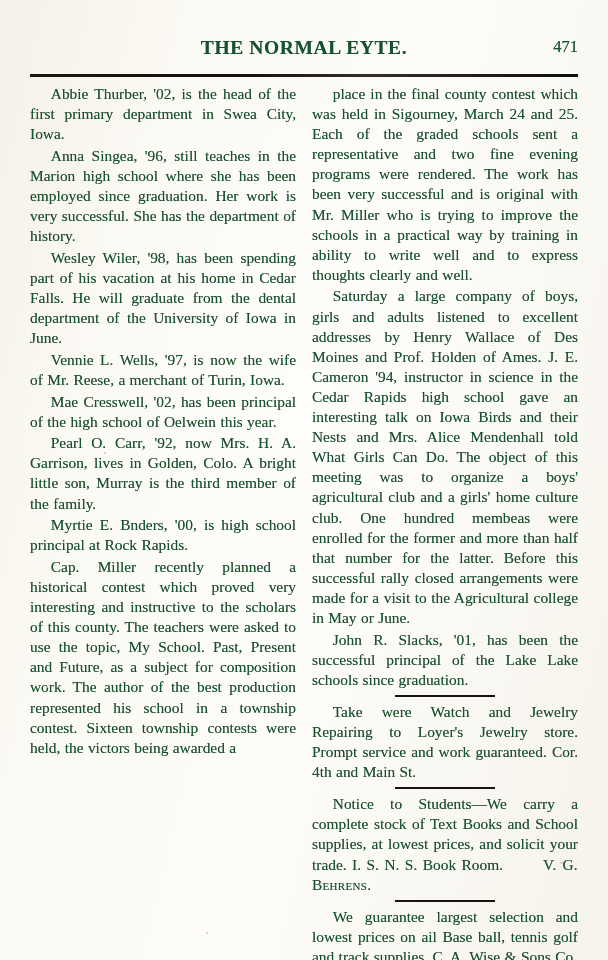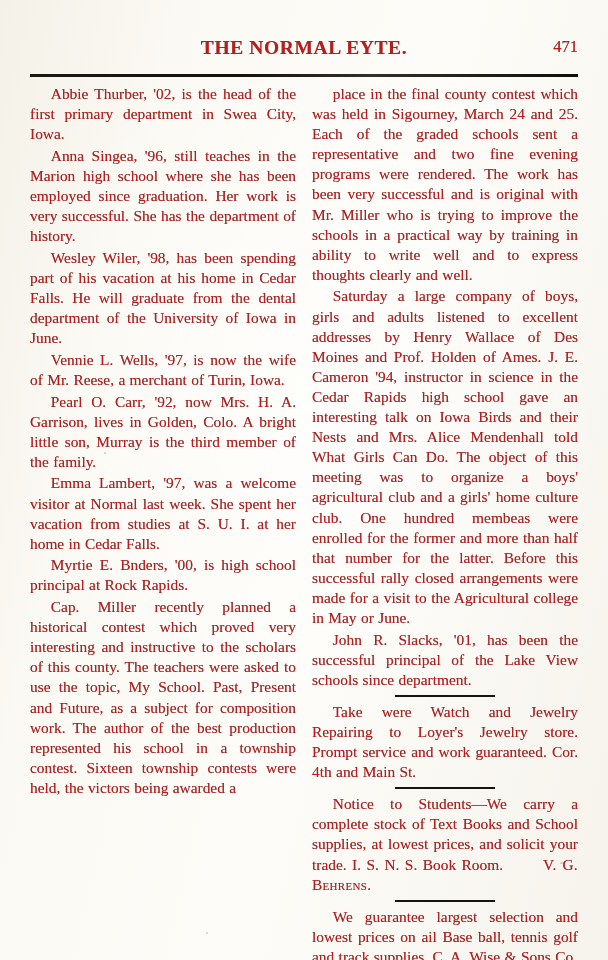--- a/index.html
+++ b/index.html
@@ -7,21 +7,21 @@
     padding: 0;
     background: #ffffff;
   }
   .page {
     position: relative;
     width: 608px;
     height: 960px;
     background: #fdfcf8;
     overflow: hidden;
     font-family: "Liberation Serif", "DejaVu Serif", serif;
-    color: #b91c1c;
+    color: #14532d;
   }
   
   .scan-tint {
     position: absolute;
     inset: 0;
     background:
       radial-gradient(ellipse 70% 55% at 50% 42%, rgba(255,255,255,0.55) 0%, rgba(255,255,255,0) 75%),
       linear-gradient(103deg, #f4f1e8 0%, #fbf9f3 22%, #fdfcf8 55%, #f6f3ec 100%);
     pointer-events: none;
   }
@@ -130,30 +130,30 @@
     </div>
     <div class="head-rule"></div>
 
     <div class="columns">
 
       <div class="col">
         <p>Abbie Thurber, '02, is the head of the first primary department in Swea City, Iowa.</p>
         <p>Anna Singea, '96, still teaches in the Marion high school where she has been employed since graduation. Her work is very successful. She has the department of history.</p>
         <p>Wesley Wiler, '98, has been spending part of his vacation at his home in Cedar Falls. He will graduate from the dental department of the University of Iowa in June.</p>
         <p>Vennie L. Wells, '97, is now the wife of Mr. Reese, a merchant of Turin, Iowa.</p>
+        <p>Mae Cresswell, '02, has been principal of the high school of Oelwein this year.</p>
         <p>Pearl O. Carr, '92, now Mrs. H. A. Garrison, lives in Golden, Colo. A bright little son, Murray is the third member of the family.</p>
-        <p>Emma Lambert, '97, was a welcome visitor at Normal last week. She spent her vacation from studies at S. U. I. at her home in Cedar Falls.</p>
         <p>Myrtie E. Bnders, '00, is high school principal at Rock Rapids.</p>
         <p>Cap. Miller recently planned a historical contest which proved very interesting and instructive to the scholars of this county. The teachers were asked to use the topic, My School. Past, Present and Future, as a subject for composition work. The author of the best production represented his school in a township contest. Sixteen township contests were held, the victors being awarded a</p>
       </div>
 
       <div class="col">
         <p>place in the final county contest which was held in Sigourney, March 24 and 25. Each of the graded schools sent a representative and two fine evening programs were rendered. The work has been very successful and is original with Mr. Miller who is trying to improve the schools in a practical way by training in ability to write well and to express thoughts clearly and well.</p>
         <p>Saturday a large company of boys, girls and adults listened to excellent addresses by Henry Wallace of Des Moines and Prof. Holden of Ames. J. E. Cameron '94, instructor in science in the Cedar Rapids high school gave an interesting talk on Iowa Birds and their Nests and Mrs. Alice Mendenhall told What Girls Can Do. The object of this meeting was to organize a boys' agricultural club and a girls' home culture club. One hundred membeas were enrolled for the former and more than half that number for the latter. Before this successful rally closed arrangements were made for a visit to the Agricultural college in May or June.</p>
-        <p>John R. Slacks, '01, has been the successful principal of the Lake View schools since department.</p>
+        <p>John R. Slacks, '01, has been the successful principal of the Lake Lake schools since graduation.</p>
 
         <div class="ad-rule"></div>
         <p>Take were Watch and Jewelry Repairing to Loyer's Jewelry store. Prompt service and work guaranteed. Cor. 4th and Main St.</p>
 
         <div class="ad-rule"></div>
         <p><span>Notice to Students—We carry a complete stock of Text Books and School supplies, at lowest prices, and solicit your trade. I. S. N. S. Book Room.</span><span class="smallcaps" style="margin-left:2.6em;">V. G. Behrens.</span></p>
 
         <div class="ad-rule"></div>
         <p>We guarantee largest selection and lowest prices on ail Base ball, tennis golf and track supplies. C. A. Wise &amp; Sons Co.</p>
       </div>

